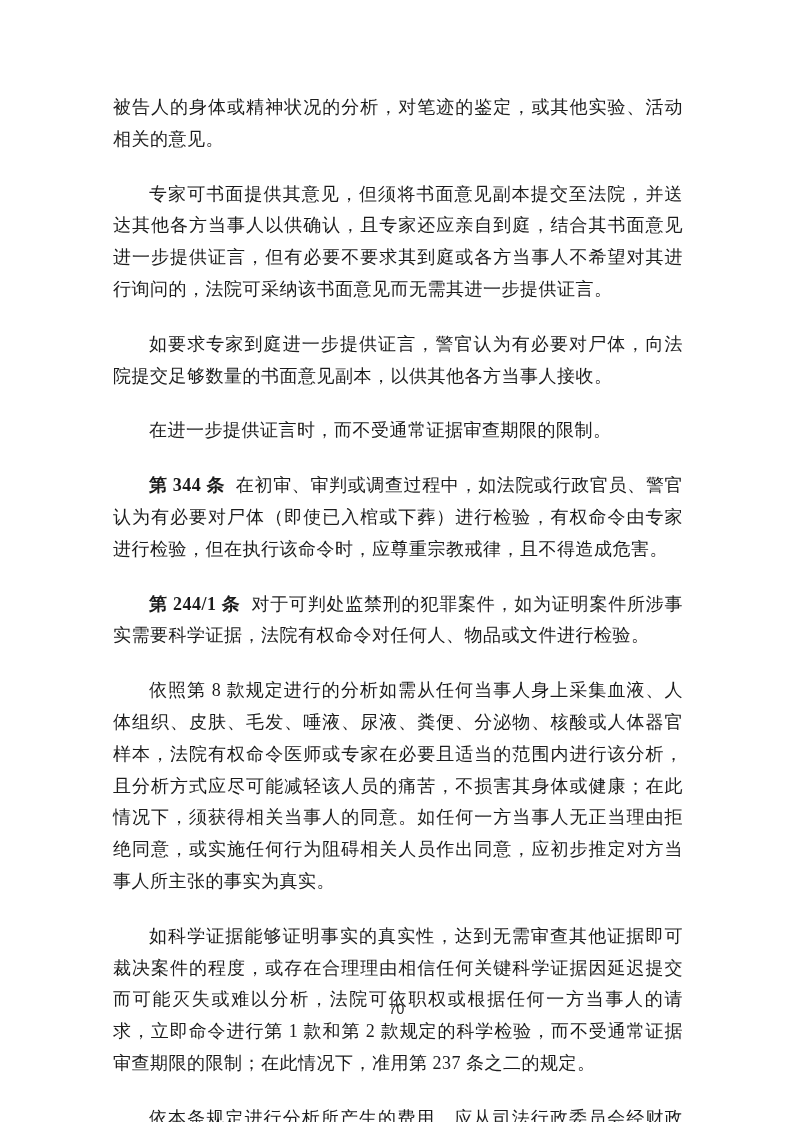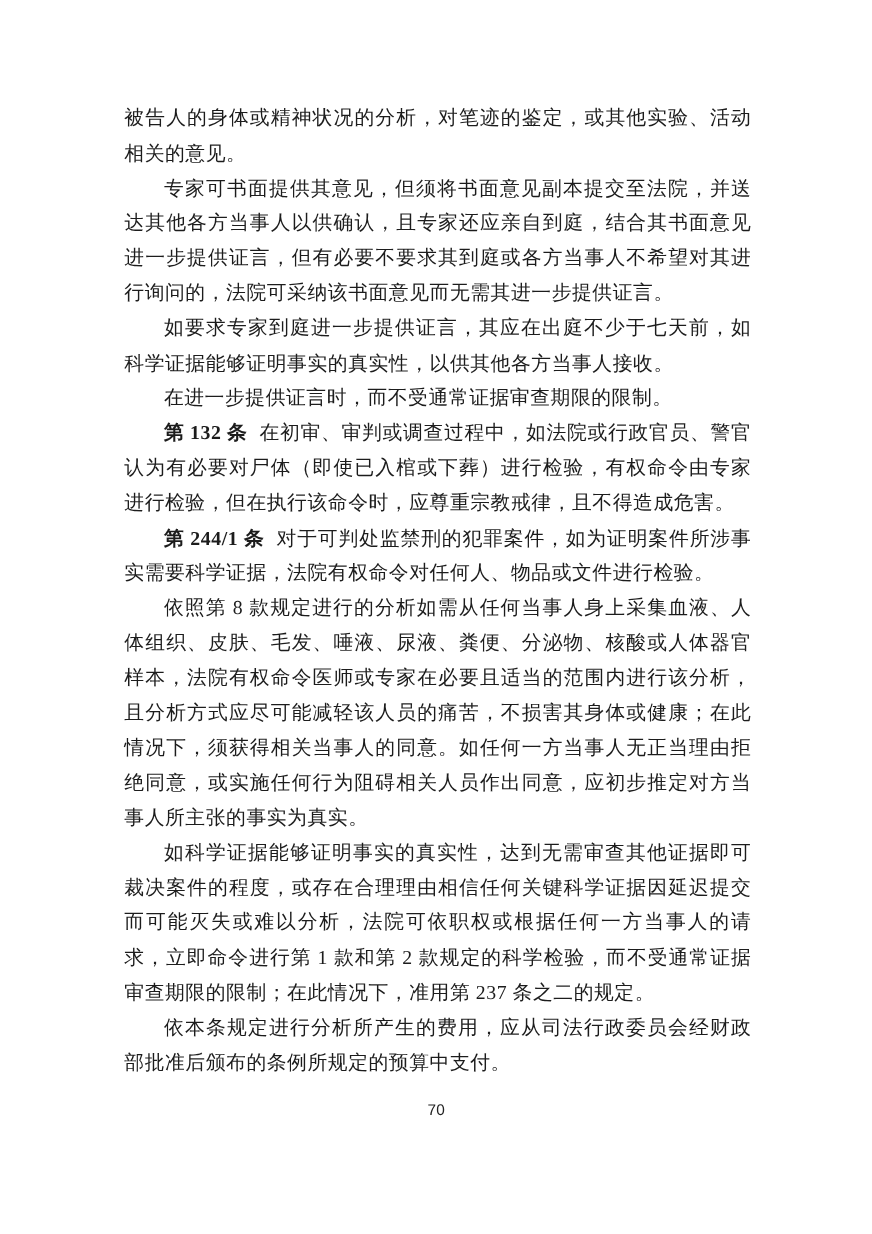--- a/index.html
+++ b/index.html
@@ -26,20 +26,21 @@
     text-align: justify;
     letter-spacing: 0.5px;
   }
   .para {
     margin: 0;
     padding: 0;
     font-family: Liberation Serif, serif;
   }
   .para.indent {
     text-indent: 2em;
+    margin-top: 23px;
   }
   .article-label {
     font-weight: bold;
     margin-right: 0.6em;
   }
   .page-footer {
     position: absolute;
     left: 0;
     top: 1000px;
     width: 100%;
@@ -50,23 +51,23 @@
     font-family: "Liberation Sans", "DejaVu Sans", sans-serif;
   }
 </style>
 </head>
 <body>
 
 <div class="page">
   <main class="content">
       <p class="para"><span>被告人的身体或精神状况的分析，对笔迹的鉴定，或其他实验、活动相关的意见。</span></p>
       <p class="para indent"><span>专家可书面提供其意见，但须将书面意见副本提交至法院，并送达其他各方当事人以供确认，且专家还应亲自到庭，结合其书面意见进一步提供证言，但有必要不要求其到庭或各方当事人不希望对其进行询问的，法院可采纳该书面意见而无需其进一步提供证言。</span></p>
-      <p class="para indent"><span>如要求专家到庭进一步提供证言，其应在出庭不少于七天前，如科学证据能够证明事实的真实性，以供其他各方当事人接收。</span></p>
+      <p class="para indent"><span>如要求专家到庭进一步提供证言，警官认为有必要对尸体，向法院提交足够数量的书面意见副本，以供其他各方当事人接收。</span></p>
       <p class="para indent"><span>在进一步提供证言时，而不受通常证据审查期限的限制。</span></p>
-      <p class="para indent"><strong class="article-label">第 132 条</strong><span>在初审、审判或调查过程中，如法院或行政官员、警官认为有必要对尸体（即使已入棺或下葬）进行检验，有权命令由专家进行检验，但在执行该命令时，应尊重宗教戒律，且不得造成危害。</span></p>
+      <p class="para indent"><strong class="article-label">第 344 条</strong><span>在初审、审判或调查过程中，如法院或行政官员、警官认为有必要对尸体（即使已入棺或下葬）进行检验，有权命令由专家进行检验，但在执行该命令时，应尊重宗教戒律，且不得造成危害。</span></p>
       <p class="para indent"><strong class="article-label">第 244/1 条</strong><span>对于可判处监禁刑的犯罪案件，如为证明案件所涉事实需要科学证据，法院有权命令对任何人、物品或文件进行检验。</span></p>
       <p class="para indent"><span>依照第 8 款规定进行的分析如需从任何当事人身上采集血液、人体组织、皮肤、毛发、唾液、尿液、粪便、分泌物、核酸或人体器官样本，法院有权命令医师或专家在必要且适当的范围内进行该分析，且分析方式应尽可能减轻该人员的痛苦，不损害其身体或健康；在此情况下，须获得相关当事人的同意。如任何一方当事人无正当理由拒绝同意，或实施任何行为阻碍相关人员作出同意，应初步推定对方当事人所主张的事实为真实。</span></p>
       <p class="para indent"><span>如科学证据能够证明事实的真实性，达到无需审查其他证据即可裁决案件的程度，或存在合理理由相信任何关键科学证据因延迟提交而可能灭失或难以分析，法院可依职权或根据任何一方当事人的请求，立即命令进行第 1 款和第 2 款规定的科学检验，而不受通常证据审查期限的限制；在此情况下，准用第 237 条之二的规定。</span></p>
       <p class="para indent"><span>依本条规定进行分析所产生的费用，应从司法行政委员会经财政部批准后颁布的条例所规定的预算中支付。</span></p>
     </main>
   <footer class="page-footer">
     <span>70</span>
   </footer>
 </div>
 

